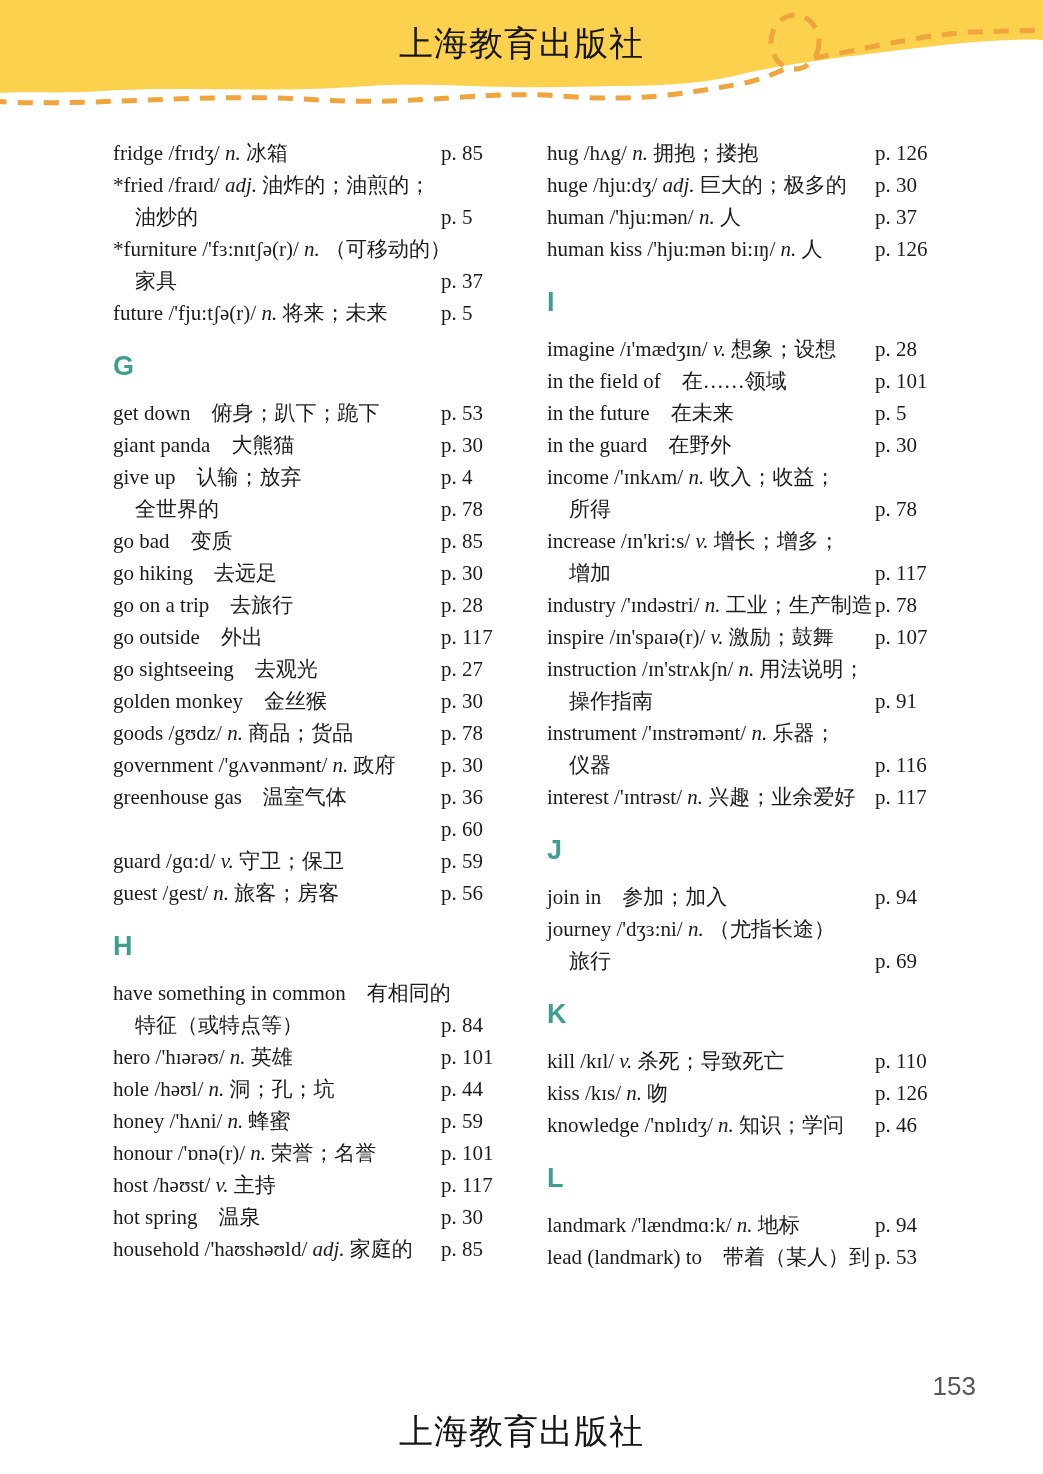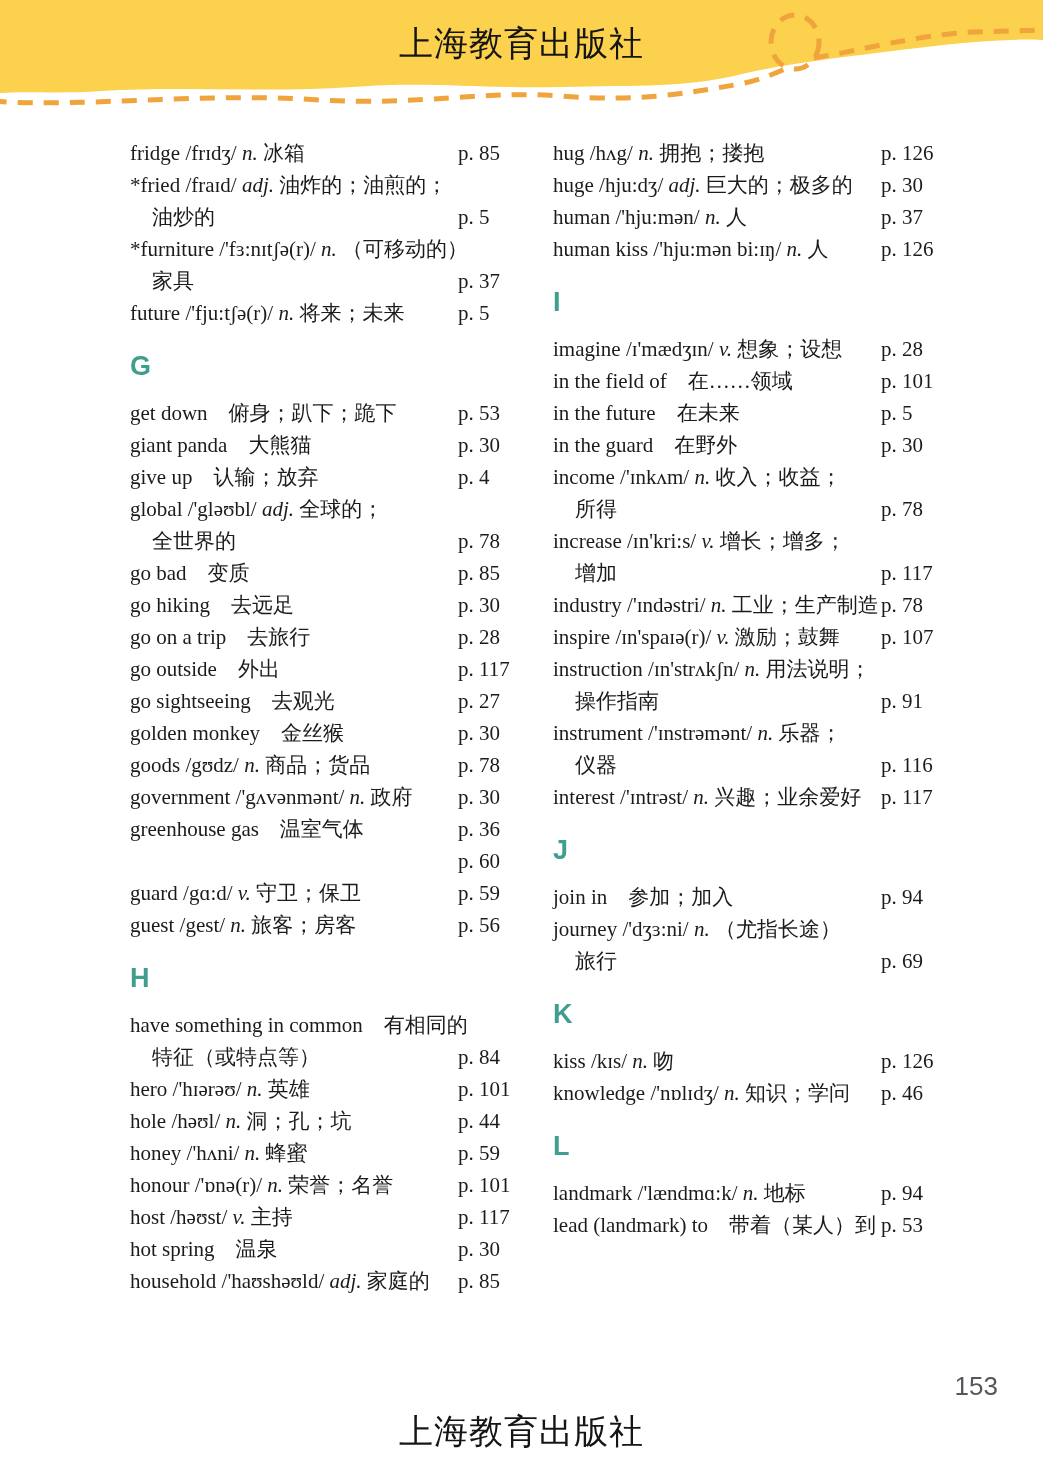--- a/index.html
+++ b/index.html
@@ -27,22 +27,22 @@
   .header-title{
     position:absolute;top:24px;left:0;width:100%;
     text-align:center;
     font-size:34px;line-height:40px;
     color:#151515;
     letter-spacing:1px;
   }
   .col{
     position:absolute;top:137px;width:378px;
   }
-  .col-left{left:130px;}
-  .col-right{left:547px;margin-left:6px;}
+  .col-left{left:113px;}
+  .col-right{left:547px;}
   .entry-line{
     position:relative;
     height:32px;line-height:32px;
     font-size:21px;
     white-space:pre;
   }
   .entry-line.indent .entry-text{padding-left:22px;}
   .entry-text{display:inline-block;white-space:pre;}
   .pos{font-style:italic;}
   .page-ref{
@@ -50,21 +50,21 @@
     white-space:pre;
   }
   .section-letter{
     height:30px;line-height:30px;
     margin:22px 0 16px 0;
     font-family:"Liberation Sans","DejaVu Sans",sans-serif;
     font-weight:700;font-size:27px;
     color:var(--teal);
   }
   .page-number{
-    position:absolute;top:1372px;right:45px;
+    position:absolute;top:1372px;right:67px;
     font-family:"Liberation Sans","DejaVu Sans",sans-serif;
     font-size:26px;line-height:28px;
     color:var(--pagenum);
   }
   .footer-title{
     position:absolute;top:1412px;left:0;width:100%;
     text-align:center;
     font-size:34px;line-height:40px;
     color:#151515;
     letter-spacing:1px;
@@ -89,21 +89,20 @@
         <div class="entry-line"><span class="entry-text"><span>fridge /frɪdʒ/ </span><span class="pos">n.</span><span> 冰箱</span></span><span class="page-ref">p. 85</span></div>
         <div class="entry-line"><span class="entry-text"><span>*fried /fraɪd/ </span><span class="pos">adj.</span><span> 油炸的；油煎的；</span></span></div>
         <div class="entry-line indent"><span class="entry-text"><span>油炒的</span></span><span class="page-ref">p. 5</span></div>
         <div class="entry-line"><span class="entry-text"><span>*furniture /'fɜ:nɪtʃə(r)/ </span><span class="pos">n.</span><span> （可移动的）</span></span></div>
         <div class="entry-line indent"><span class="entry-text"><span>家具</span></span><span class="page-ref">p. 37</span></div>
         <div class="entry-line"><span class="entry-text"><span>future /'fju:tʃə(r)/ </span><span class="pos">n.</span><span> 将来；未来</span></span><span class="page-ref">p. 5</span></div>
         <div class="section-letter">G</div>
         <div class="entry-line"><span class="entry-text"><span>get down　俯身；趴下；跪下</span></span><span class="page-ref">p. 53</span></div>
         <div class="entry-line"><span class="entry-text"><span>giant panda　大熊猫</span></span><span class="page-ref">p. 30</span></div>
         <div class="entry-line"><span class="entry-text"><span>give up　认输；放弃</span></span><span class="page-ref">p. 4</span></div>
-        <div class="entry-line"><span class="entry-text"><span>global /'gləʊbl/ </span><span class="pos">adj.</span><span> 全球的；</span></span></div>
         <div class="entry-line indent"><span class="entry-text"><span>全世界的</span></span><span class="page-ref">p. 78</span></div>
         <div class="entry-line"><span class="entry-text"><span>go bad　变质</span></span><span class="page-ref">p. 85</span></div>
         <div class="entry-line"><span class="entry-text"><span>go hiking　去远足</span></span><span class="page-ref">p. 30</span></div>
         <div class="entry-line"><span class="entry-text"><span>go on a trip　去旅行</span></span><span class="page-ref">p. 28</span></div>
         <div class="entry-line"><span class="entry-text"><span>go outside　外出</span></span><span class="page-ref">p. 117</span></div>
         <div class="entry-line"><span class="entry-text"><span>go sightseeing　去观光</span></span><span class="page-ref">p. 27</span></div>
         <div class="entry-line"><span class="entry-text"><span>golden monkey　金丝猴</span></span><span class="page-ref">p. 30</span></div>
         <div class="entry-line"><span class="entry-text"><span>goods /gʊdz/ </span><span class="pos">n.</span><span> 商品；货品</span></span><span class="page-ref">p. 78</span></div>
         <div class="entry-line"><span class="entry-text"><span>government /'gʌvənmənt/ </span><span class="pos">n.</span><span> 政府</span></span><span class="page-ref">p. 30</span></div>
         <div class="entry-line"><span class="entry-text"><span>greenhouse gas　温室气体</span></span><span class="page-ref">p. 36</span></div>
@@ -140,20 +139,21 @@
         <div class="entry-line"><span class="entry-text"><span>instruction /ɪn'strʌkʃn/ </span><span class="pos">n.</span><span> 用法说明；</span></span></div>
         <div class="entry-line indent"><span class="entry-text"><span>操作指南</span></span><span class="page-ref">p. 91</span></div>
         <div class="entry-line"><span class="entry-text"><span>instrument /'ɪnstrəmənt/ </span><span class="pos">n.</span><span> 乐器；</span></span></div>
         <div class="entry-line indent"><span class="entry-text"><span>仪器</span></span><span class="page-ref">p. 116</span></div>
         <div class="entry-line"><span class="entry-text"><span>interest /'ɪntrəst/ </span><span class="pos">n.</span><span> 兴趣；业余爱好</span></span><span class="page-ref">p. 117</span></div>
         <div class="section-letter">J</div>
         <div class="entry-line"><span class="entry-text"><span>join in　参加；加入</span></span><span class="page-ref">p. 94</span></div>
         <div class="entry-line"><span class="entry-text"><span>journey /'dʒɜ:ni/ </span><span class="pos">n.</span><span> （尤指长途）</span></span></div>
         <div class="entry-line indent"><span class="entry-text"><span>旅行</span></span><span class="page-ref">p. 69</span></div>
         <div class="section-letter">K</div>
+        <div class="entry-line"><span class="entry-text"><span>kill /kɪl/ </span><span class="pos">v.</span><span> 杀死；导致死亡</span></span><span class="page-ref">p. 110</span></div>
         <div class="entry-line"><span class="entry-text"><span>kiss /kɪs/ </span><span class="pos">n.</span><span> 吻</span></span><span class="page-ref">p. 126</span></div>
         <div class="entry-line"><span class="entry-text"><span>knowledge /'nɒlɪdʒ/ </span><span class="pos">n.</span><span> 知识；学问</span></span><span class="page-ref">p. 46</span></div>
         <div class="section-letter">L</div>
         <div class="entry-line"><span class="entry-text"><span>landmark /'lændmɑ:k/ </span><span class="pos">n.</span><span> 地标</span></span><span class="page-ref">p. 94</span></div>
         <div class="entry-line"><span class="entry-text"><span>lead (landmark) to　带着（某人）到</span></span><span class="page-ref">p. 53</span></div>
       </div>
   </main>
 
   <div class="page-number">153</div>
 

